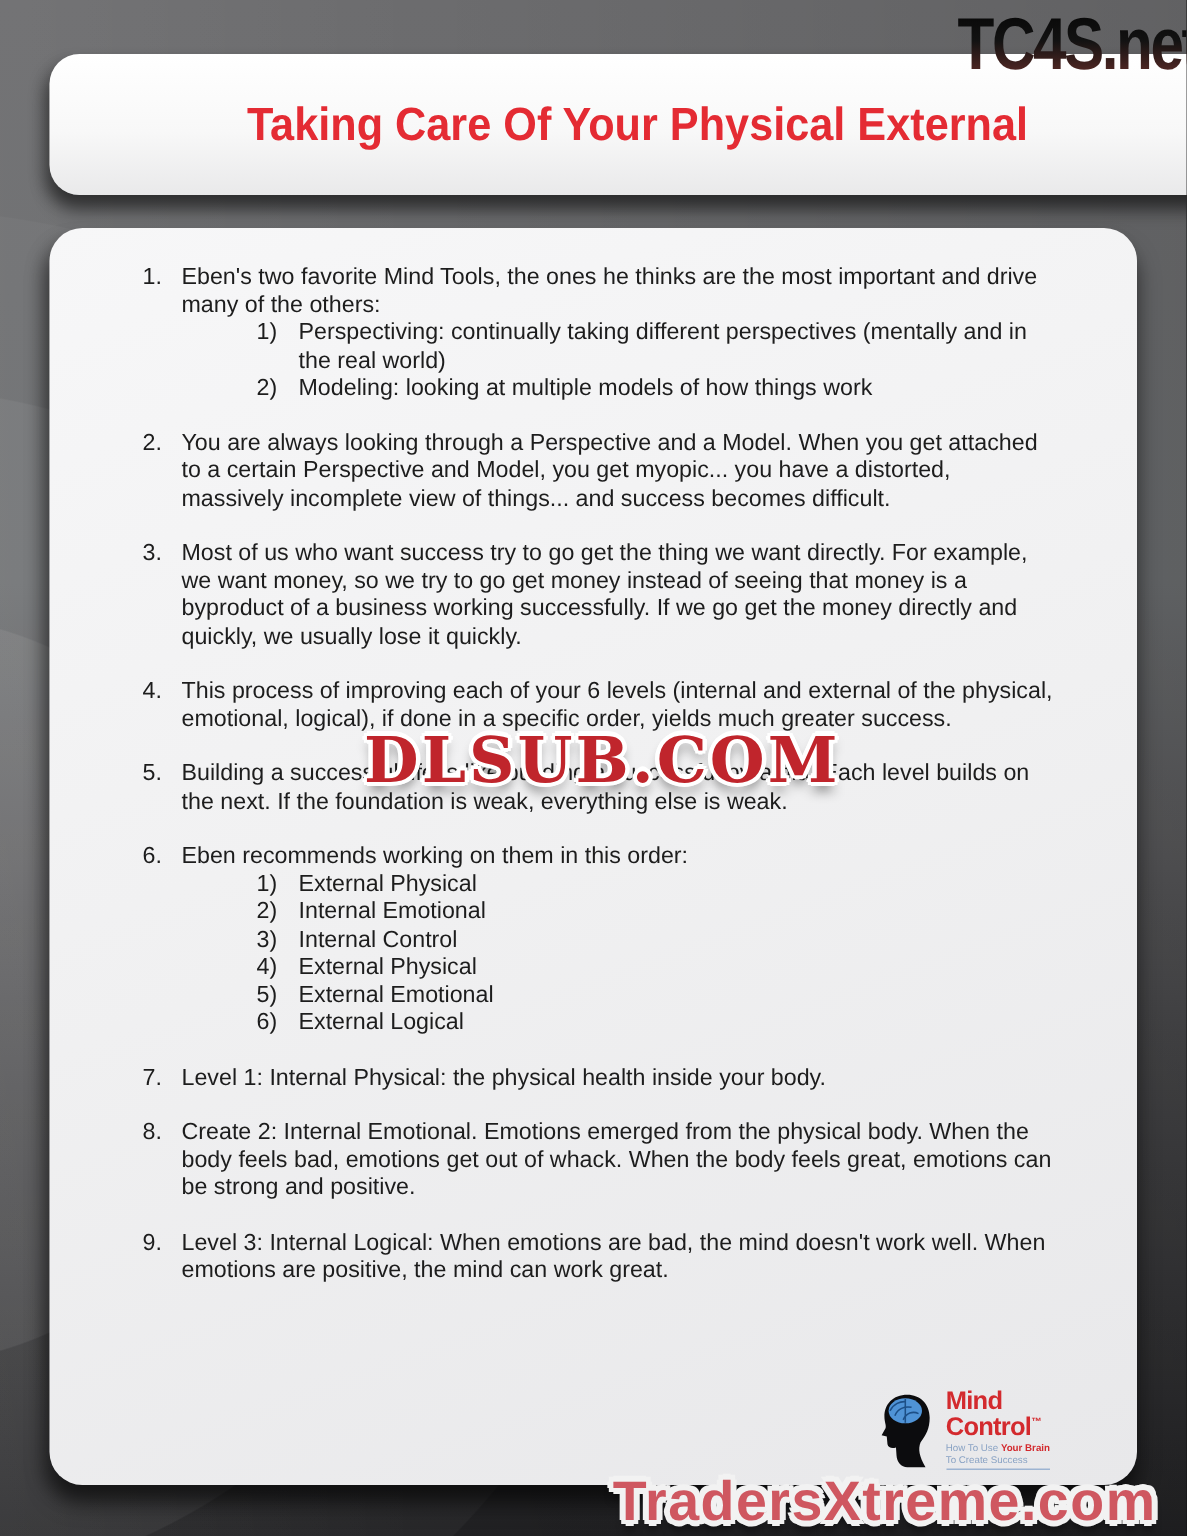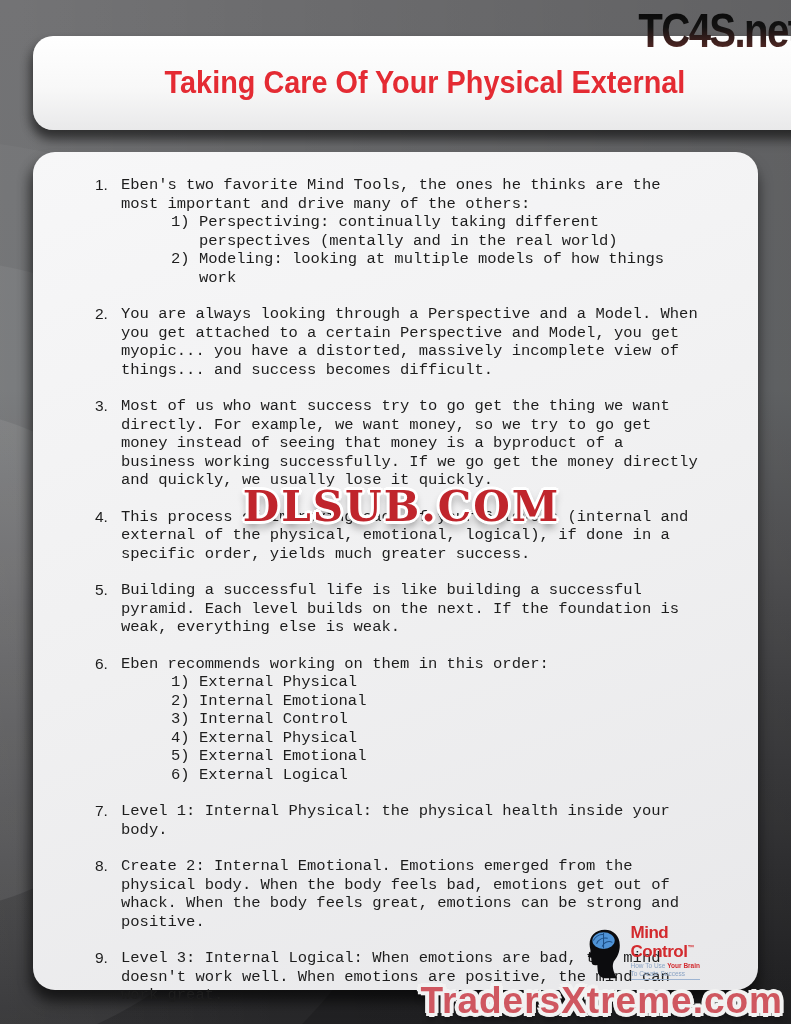--- a/index.html
+++ b/index.html
@@ -29,21 +29,21 @@
     position:absolute;left:50%;top:482px;transform:translateX(-50%);z-index:25;
     font-family:"DejaVu Serif","Liberation Serif",serif;
     font-weight:bold;font-size:42px;letter-spacing:2px;white-space:nowrap;
     color:#c0252c;
     text-shadow:
       -2px -2px 0 #fff, 2px -2px 0 #fff, -2px 2px 0 #fff, 2px 2px 0 #fff,
       -3px 0 0 #fff, 3px 0 0 #fff, 0 -3px 0 #fff, 0 3px 0 #fff,
       0 6px 8px rgba(0,0,0,0.45);
   }
   .wm-traders{
-    position:absolute;right:20px;bottom:2px;z-index:30;
+    position:absolute;right:32px;bottom:2px;z-index:30;
     font-weight:bold;font-size:37px;letter-spacing:1px;white-space:nowrap;
     color:#cf5760;
     background:linear-gradient(180deg,#e07d84 0%,#c9484f 60%,#a93239 100%);
     -webkit-background-clip:text;background-clip:text;
     text-shadow:
       -3px -3px 0 #f2f2f2, 3px -3px 0 #f2f2f2, -3px 3px 0 #f2f2f2, 3px 3px 0 #f2f2f2,
       -4px 0 0 #f2f2f2, 4px 0 0 #f2f2f2, 0 -4px 0 #f2f2f2, 0 4px 0 #f2f2f2,
       0 7px 6px rgba(0,0,0,0.55);
   }
 
@@ -67,21 +67,21 @@
   }
 
   
   .list-wrap{
     position:absolute;left:0;top:0;right:0;
     padding:24px 56px 0 62px;
     font-size:15.5px;line-height:18.5px;color:#1d1d1d;
   }
   .li-row{display:flex;margin-bottom:18px;}
   .li-num{flex:0 0 26px;}
-  .li-body{flex:1;font-family:Liberation Mono, monospace;}
+  .li-body{flex:1;}
   .sublist{margin-left:50px;}
   .sub-row{display:flex;}
   .sub-num{flex:0 0 28px;}
   .sub-text{flex:1;}
 
   
   .mc-logo{position:absolute;right:58px;bottom:10px;display:flex;align-items:flex-end;}
   .mc-head{width:42px;height:52px;margin-right:6px;}
   .mc-textcol{padding-top:2px;}
   .mc-brand{font-size:17px;line-height:15px;font-weight:bold;color:#d32a2e;letter-spacing:-0.5px;}

